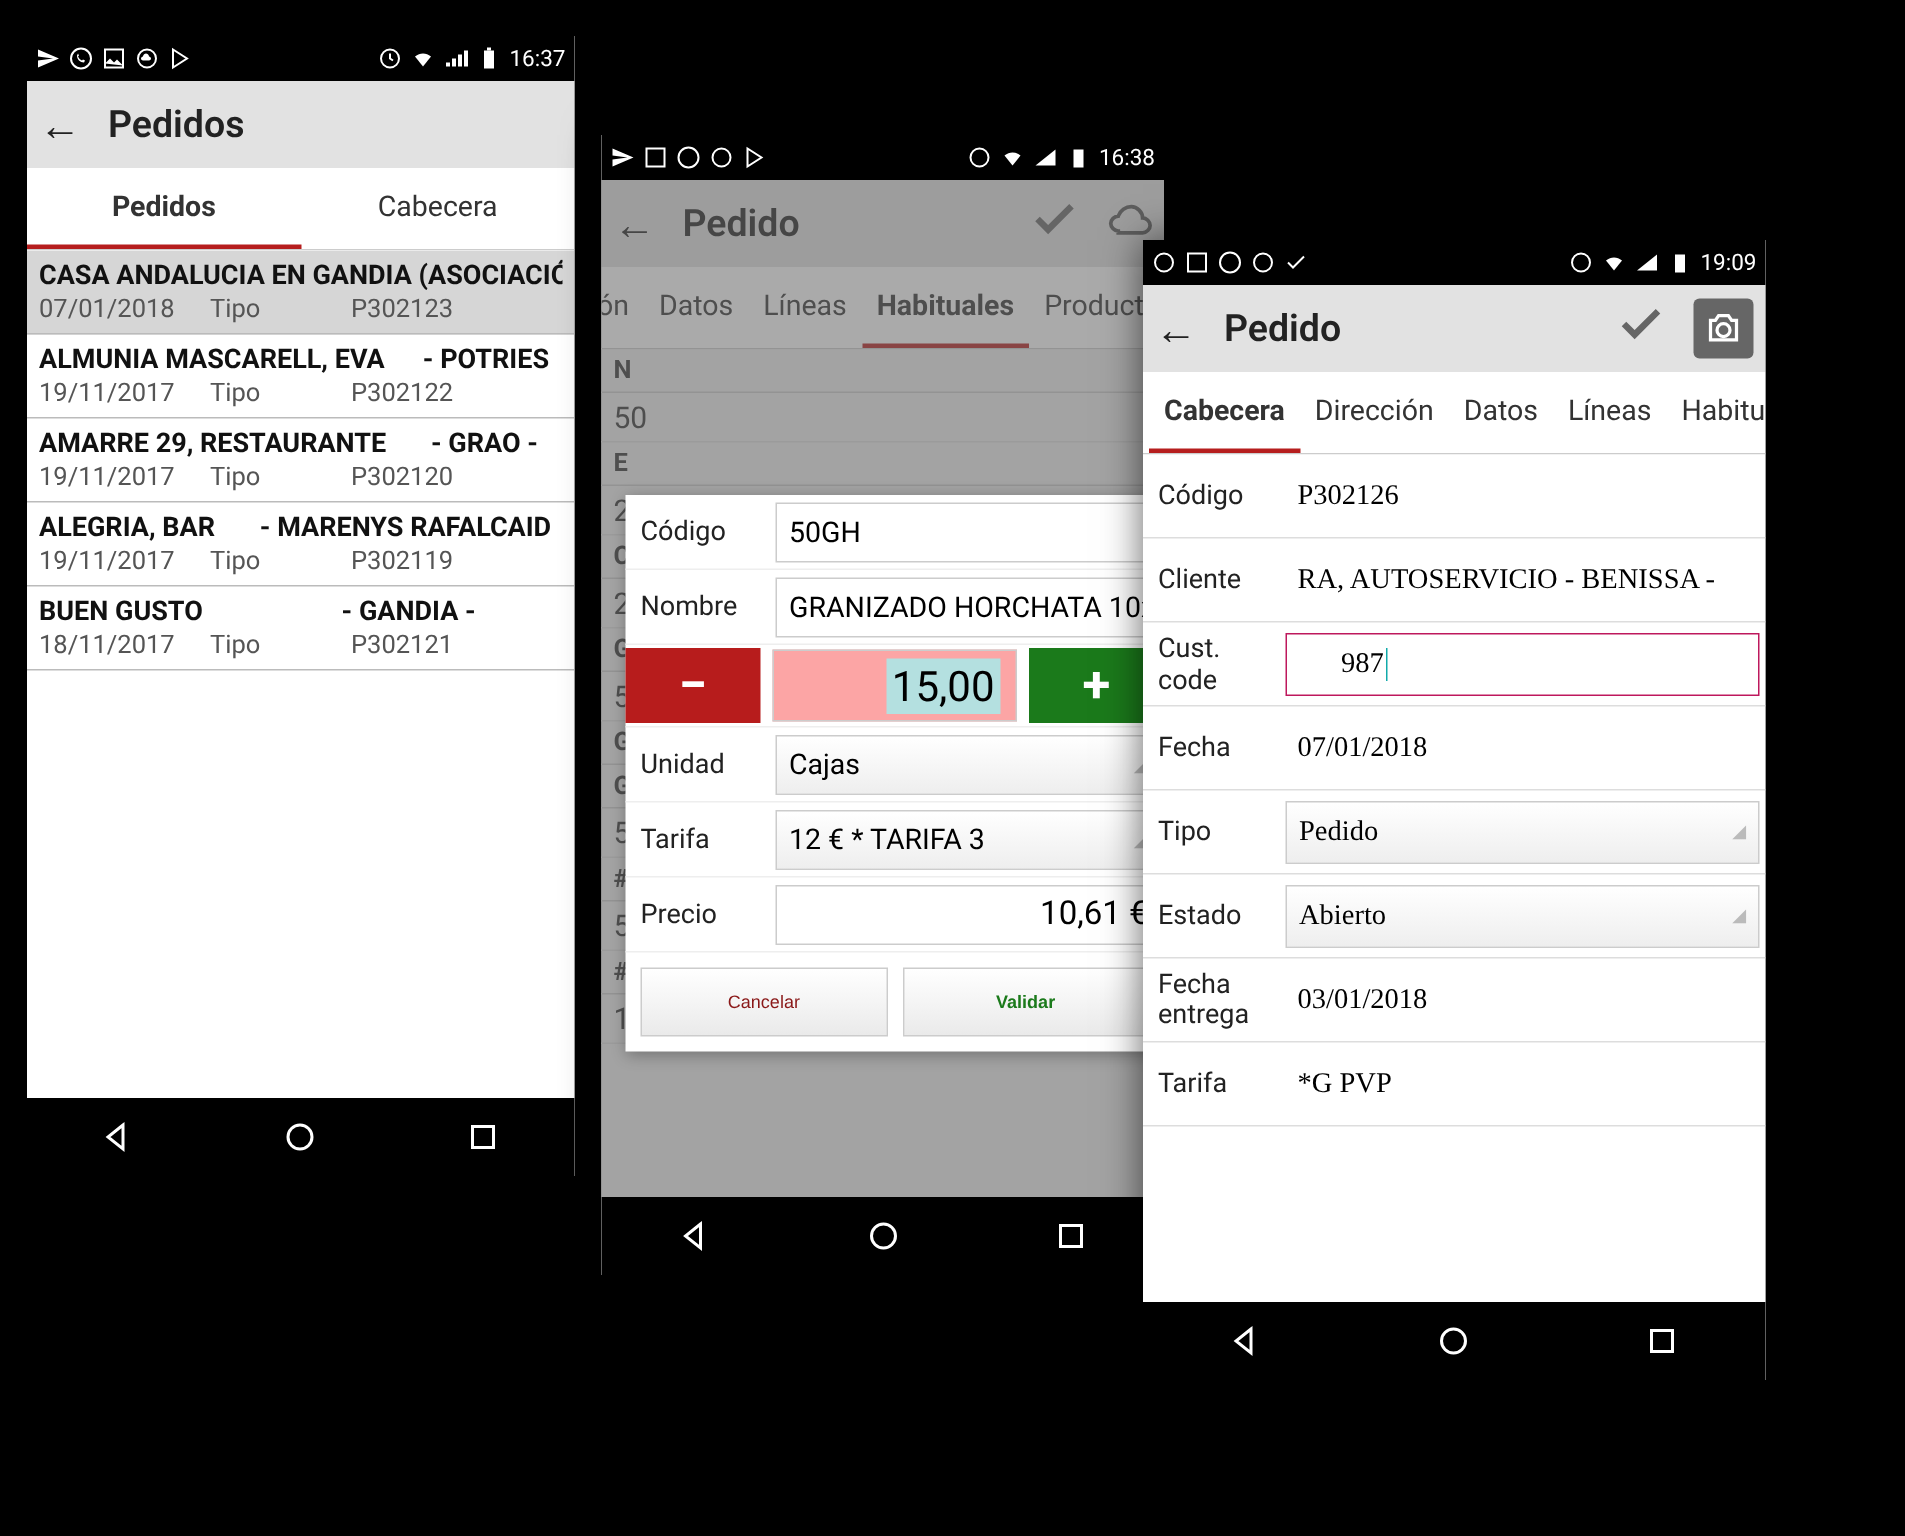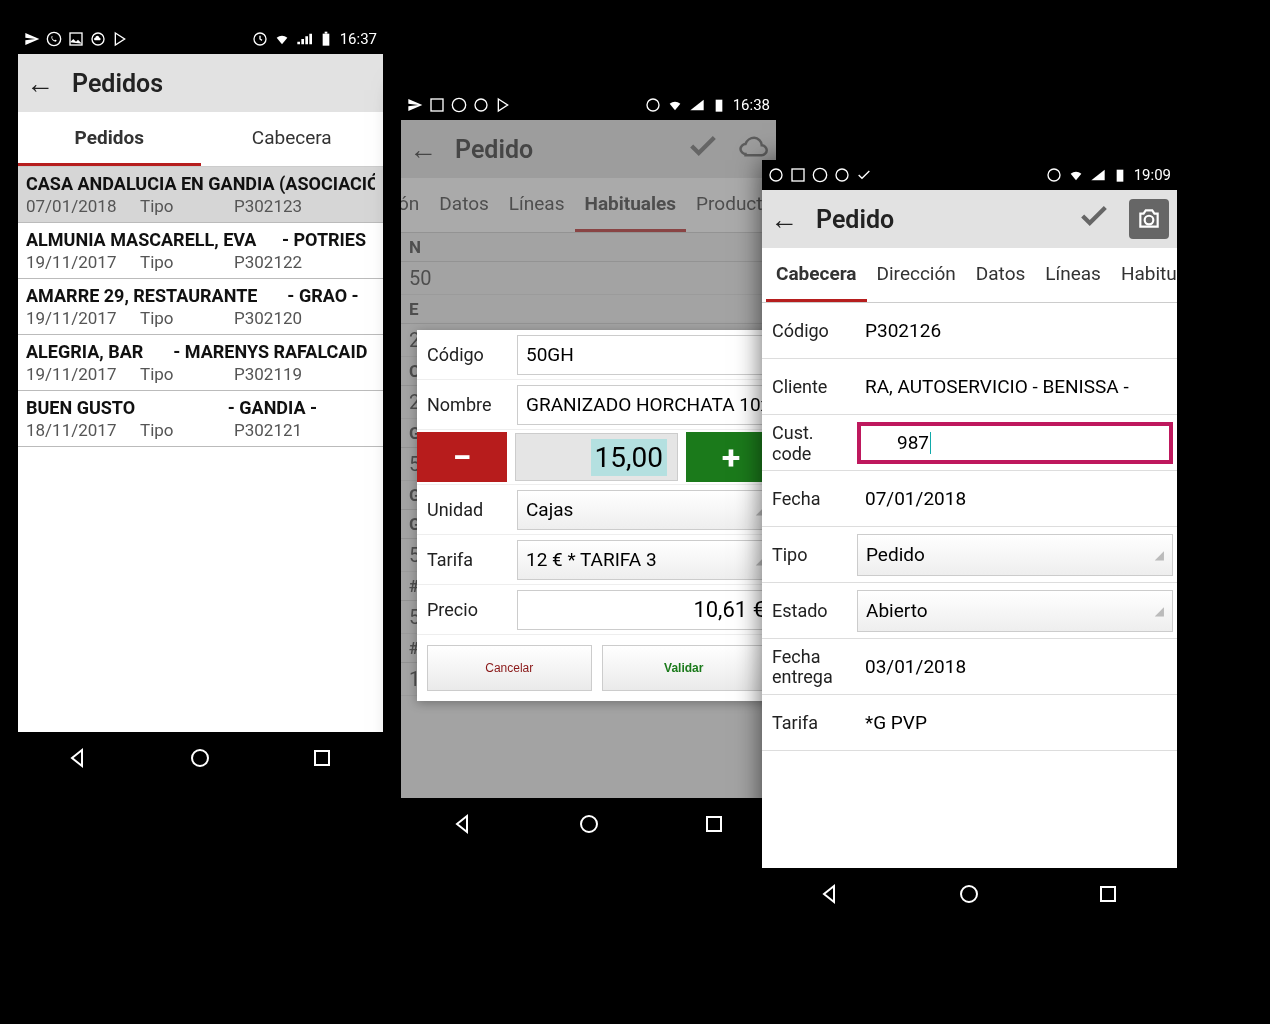--- a/index.html
+++ b/index.html
@@ -151,21 +151,21 @@
     display:flex; align-items:center; justify-content:center;
     font-size:34px; color:#fff; font-weight:bold;
     cursor:pointer;
   }
   .stepper-row .minus { background:#b71c1c; }
   .stepper-row .plus { background:#1b7a1b; }
   .stepper-row .qty {
     flex:1; margin:0 8px; border:1px solid #ccc;
     height:48px; display:flex; align-items:center; justify-content:flex-end;
     padding:0 10px; font-size:28px;
-    background:#e5e5e5;
+    background:#fca5a5;
   }
   .stepper-row .qty span { background:#b4e0e0; padding: 2px 4px;}
   .dbuttons {
     display:flex; gap:10px; padding:10px;
   }
   .dbuttons button {
     flex:1; height:46px; font-size:12px;
     border:1px solid #ccc;
     background: linear-gradient(#fff,#eaeaea);
     cursor:pointer;
@@ -183,26 +183,26 @@
   }
   .form .frow .label {
     width:95px; padding-left:10px; font-size:18px; color:#222;
   }
   .form .frow .field {
     flex:1; margin:4px 4px 4px 0;
     border:1px solid #ccc;
     height:42px; padding:0 8px;
     display:flex; align-items:center;
     font-size:19px;
-    white-space:nowrap; overflow:hidden;
+    white-space:nowrap; overflow:hidden;font-family:Liberation Serif, serif;
   }
   .form .frow .field.readonly { border:none; }
   .form .frow .field.select { background:linear-gradient(#fff,#eee); }
   .form .frow .field.input { background:#fff; }
-  .form .frow .field.focus { border:4px solid #be185d;padding-left:36px; }
+  .form .frow .field.focus { border:1px solid #be185d;padding-left:36px; }
   .cursor { display:inline-block; width:1px; height:22px; background:#1aa; margin-left:1px; vertical-align:middle;}
 
   .camera-btn {
     width:40px; height:40px; background:#666;
     border-radius:4px;
     display:flex; align-items:center; justify-content:center;
   }
   .camera-btn svg { width:26px; height:26px; fill:#fff;}
   .check svg { width:34px; height:34px; fill:none; stroke:#666; stroke-width:3;}
 </style>

